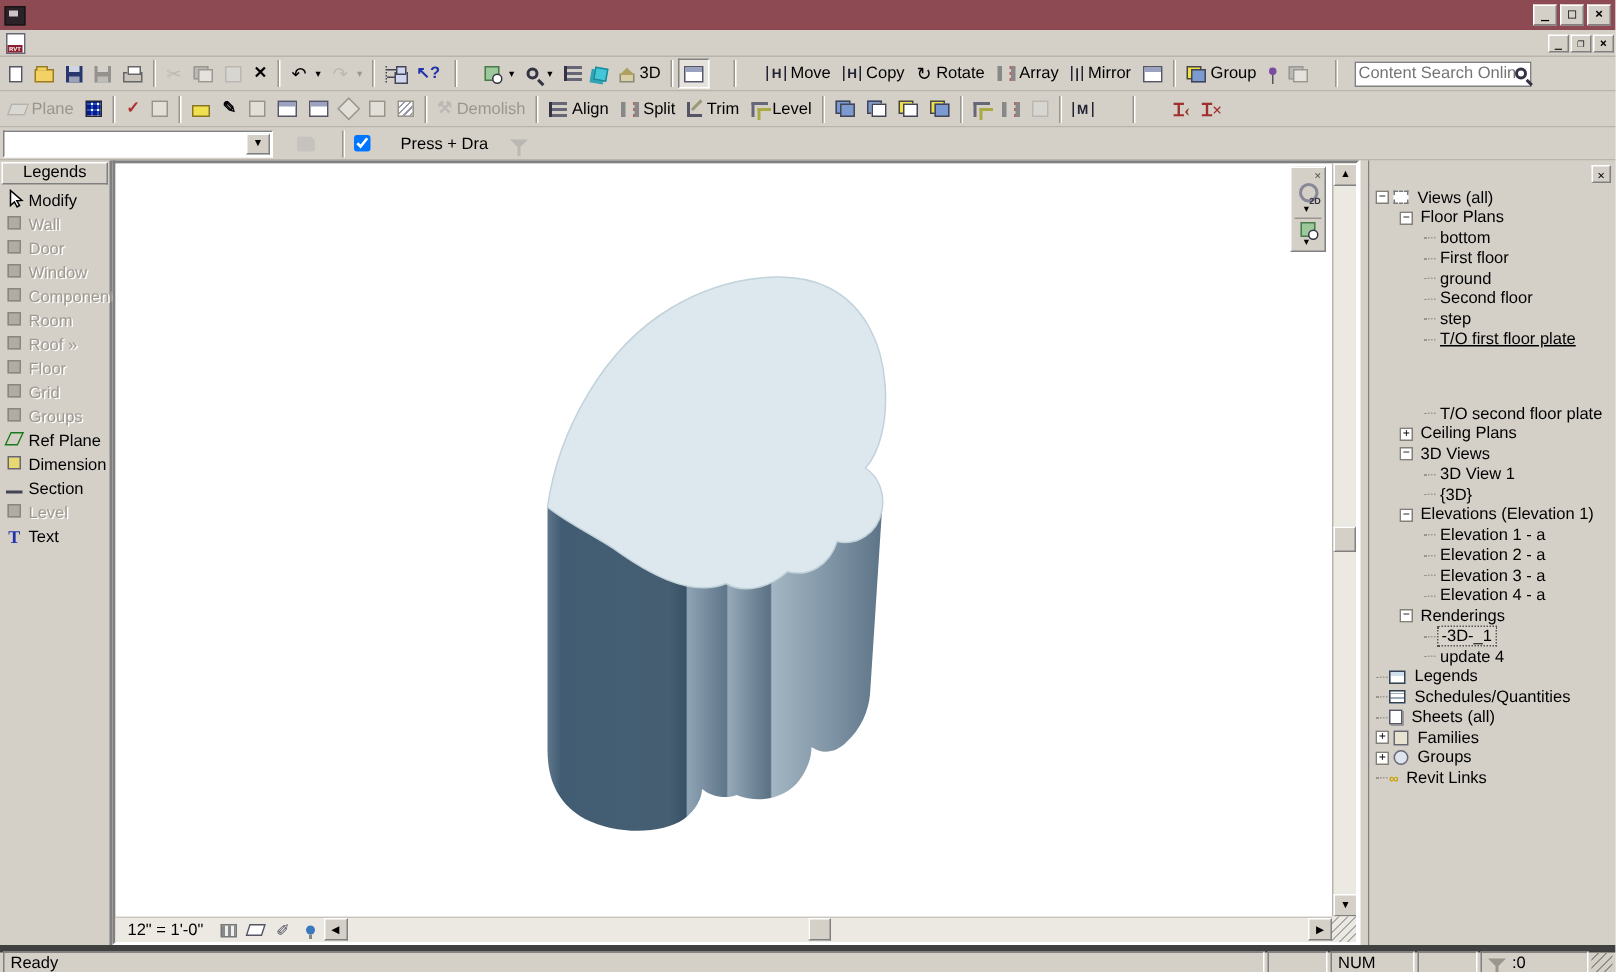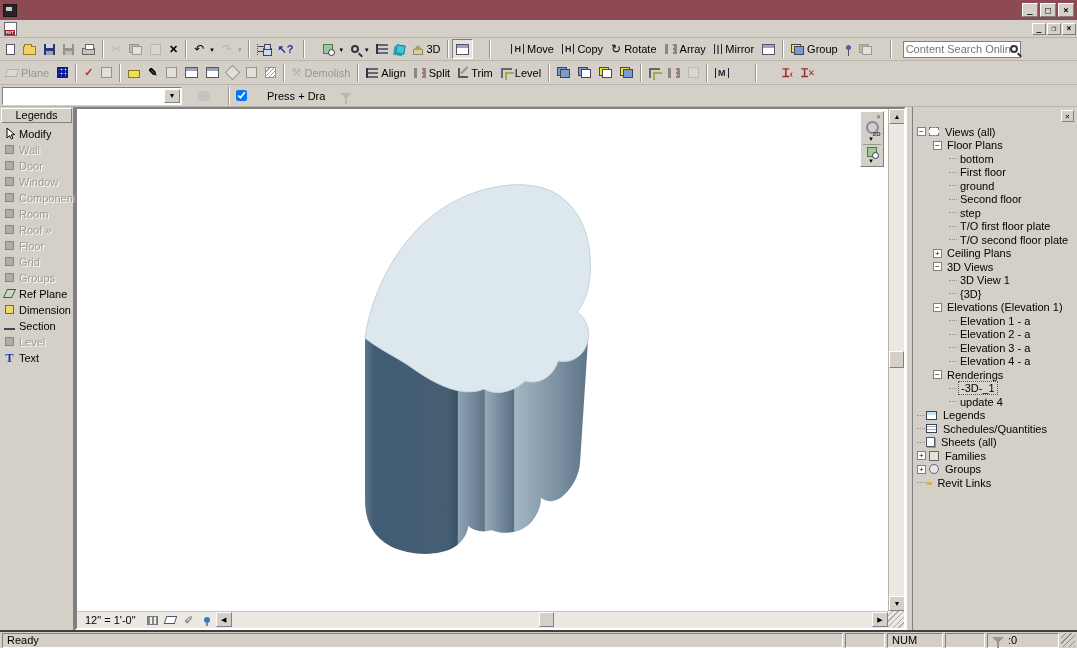--- a/index.html
+++ b/index.html
@@ -137,21 +137,21 @@
   .tlabel{padding:0 2px}
   .trow.sel .tlabel{background:#d8d4cc;border:1px dotted #555}
   .ti-views{width:10px;height:9px;border:1px dashed #777;background:#fff}
   .ti-legends{width:11px;height:9px;border:1px solid #345;background:linear-gradient(#cfe0f0 0 3px,#fff 3px)}
   .ti-sched{width:11px;height:9px;border:1px solid #345;background:repeating-linear-gradient(0deg,#fff 0 2px,#9ab 2px 3px)}
   .ti-sheets{width:9px;height:10px;background:#fff;border:1px solid #556;box-shadow:1px 1px 0 #999}
   .ti-fam{width:10px;height:10px;border:1px solid #667;background:#e8e2d0}
   .ti-groups{width:10px;height:10px;border:1px solid #667;border-radius:50%;background:#e0e4ec}
   .ti-links{font:bold 9px "Liberation Sans",sans-serif;color:#c8a000;letter-spacing:-1px}
   
-  #statusbar{position:absolute;left:0;right:0;bottom:0;height:18px;background:#d4d0c8;display:flex;align-items:center;padding:1px 2px;gap:2px;border-top:2px solid #404040}
+  #statusbar{position:absolute;left:0;right:0;bottom:0;height:18px;background:#d4d0c8;display:flex;align-items:center;padding:1px 2px;gap:2px;border-top:5px solid #404040}
   .scell{height:15px;border:1px solid;border-color:#808080 #fff #fff #808080;display:flex;align-items:center;padding:0 4px}
   #s-ready{flex:1}
   #s-grip{width:14px;height:14px;border:none;background-image:repeating-linear-gradient(135deg,transparent 0 3px,#909086 3px 4px)}
 </style>
 </head>
 <body>
 
 <div id="titlebar">
   <span id="app-icon"></span>
   <span></span>
@@ -578,25 +578,25 @@
           <span class="tlabel">ground</span>
         </div>
         <div class="trow" style="padding-left: 34px;">
           <span class="tstub"></span>
           <span class="tlabel">Second floor</span>
         </div>
         <div class="trow" style="padding-left: 34px;">
           <span class="tstub"></span>
           <span class="tlabel">step</span>
         </div>
-        <div class="trow" style="padding-left: 34px;">
+        <div class="trow" style="padding-left: 34px; text-decoration: underline;">
           <span class="tstub"></span>
           <span class="tlabel">T/O first floor plate</span>
         </div>
-        <div class="trow" style="padding-left: 34px;">
+        <div class="trow" style="padding-left: 34px; margin-top: 36px;">
           <span class="tstub"></span>
           <span class="tlabel">T/O second floor plate</span>
         </div>
         <div class="trow" style="padding-left: 18px;">
           <span class="texp">+</span>
           <span class="tlabel">Ceiling Plans</span>
         </div>
         <div class="trow" style="padding-left: 18px;">
           <span class="texp">−</span>
           <span class="tlabel">3D Views</span>

